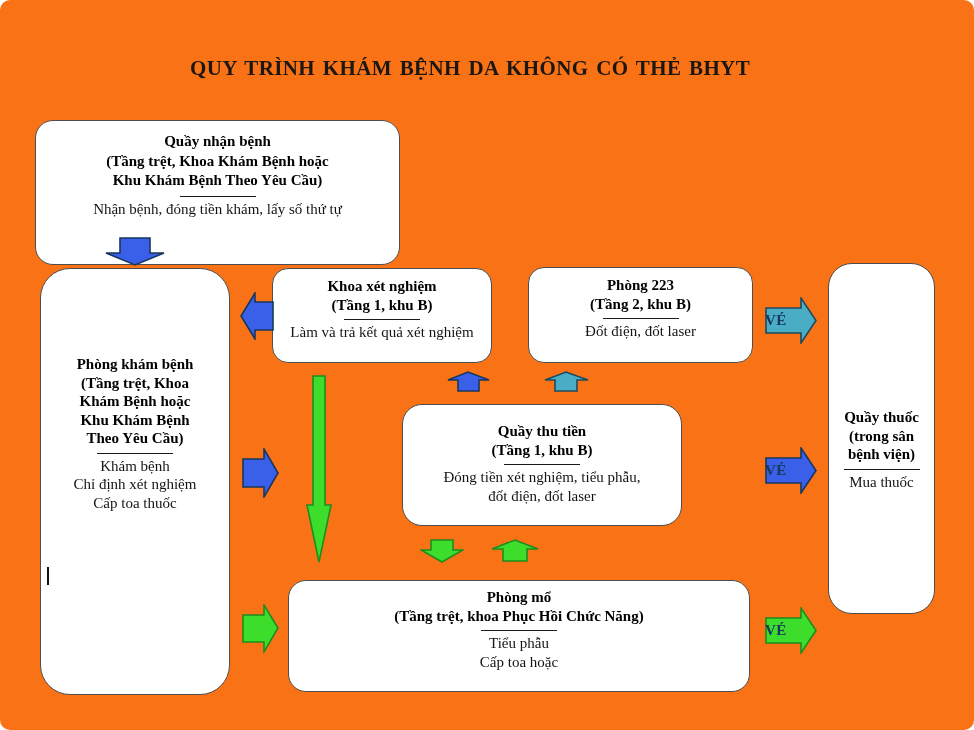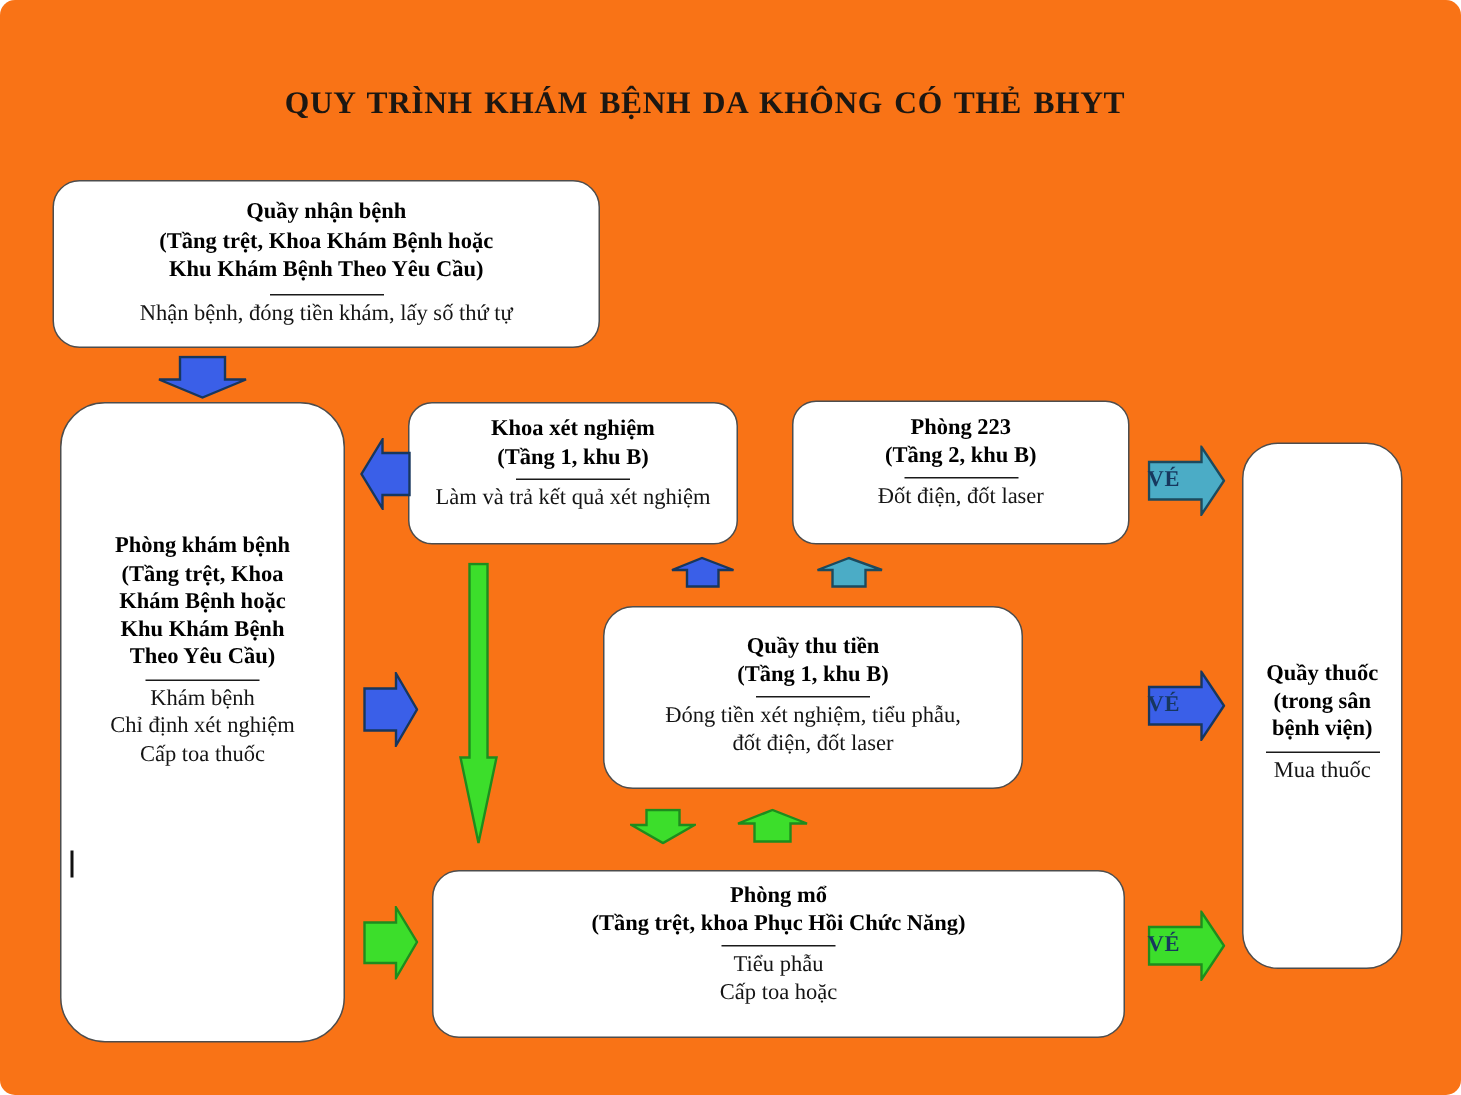--- a/index.html
+++ b/index.html
@@ -26,27 +26,27 @@
     background:#ffffff;
     box-sizing:border-box;
     text-align:center;
     font-size:15px;
     line-height:18.5px;
   }
   .fbox .box-title{font-weight:bold;white-space:pre-line;color:#000;}
   .fbox .box-body{white-space:pre-line;color:#141414;}
   .fbox .divider{width:76px;border-top:1.5px solid #1a1a1a;margin:5px auto 3px auto;height:0;}
 
-  #box-reception{left:35px;top:120px;width:365px;height:112px;border-radius:18px;padding-top:11px;line-height:19.5px;}
+  #box-reception{left:35px;top:120px;width:365px;height:145px;border-radius:18px;padding-top:11px;line-height:19.5px;}
   #box-examroom{left:40px;top:268px;width:190px;height:427px;border-radius:30px;padding-top:86px;}
   #box-lab{left:272px;top:268px;width:220px;height:95px;border-radius:16px;padding-top:8px;}
   #box-room223{left:528px;top:267px;width:225px;height:96px;border-radius:16px;padding-top:8px;}
   #box-cashier{left:402px;top:404px;width:280px;height:122px;border-radius:20px;padding-top:17px;}
   #box-surgery{left:288px;top:580px;width:462px;height:112px;border-radius:18px;padding-top:7px;}
-  #box-pharmacy{left:828px;top:263px;width:107px;height:351px;border-radius:24px;padding-top:144px;margin-top:32px;}
+  #box-pharmacy{left:828px;top:263px;width:107px;height:351px;border-radius:24px;padding-top:144px;}
 
   .arrow{position:absolute;display:block;}
   .arrow polygon{stroke-linejoin:miter;}
   .blue-fill{fill:#3A5FE8;stroke:#17375E;stroke-width:1.6;}
   .teal-fill{fill:#4BACC6;stroke:#1C4A5E;stroke-width:1.6;}
   .green-fill{fill:#3CDE2B;stroke:#1E8C1E;stroke-width:1.6;}
 
   .ticket-arrow{position:absolute;width:52px;height:47px;}
   .ticket-arrow svg{position:absolute;left:0;top:0;}
   .ticket-label{

